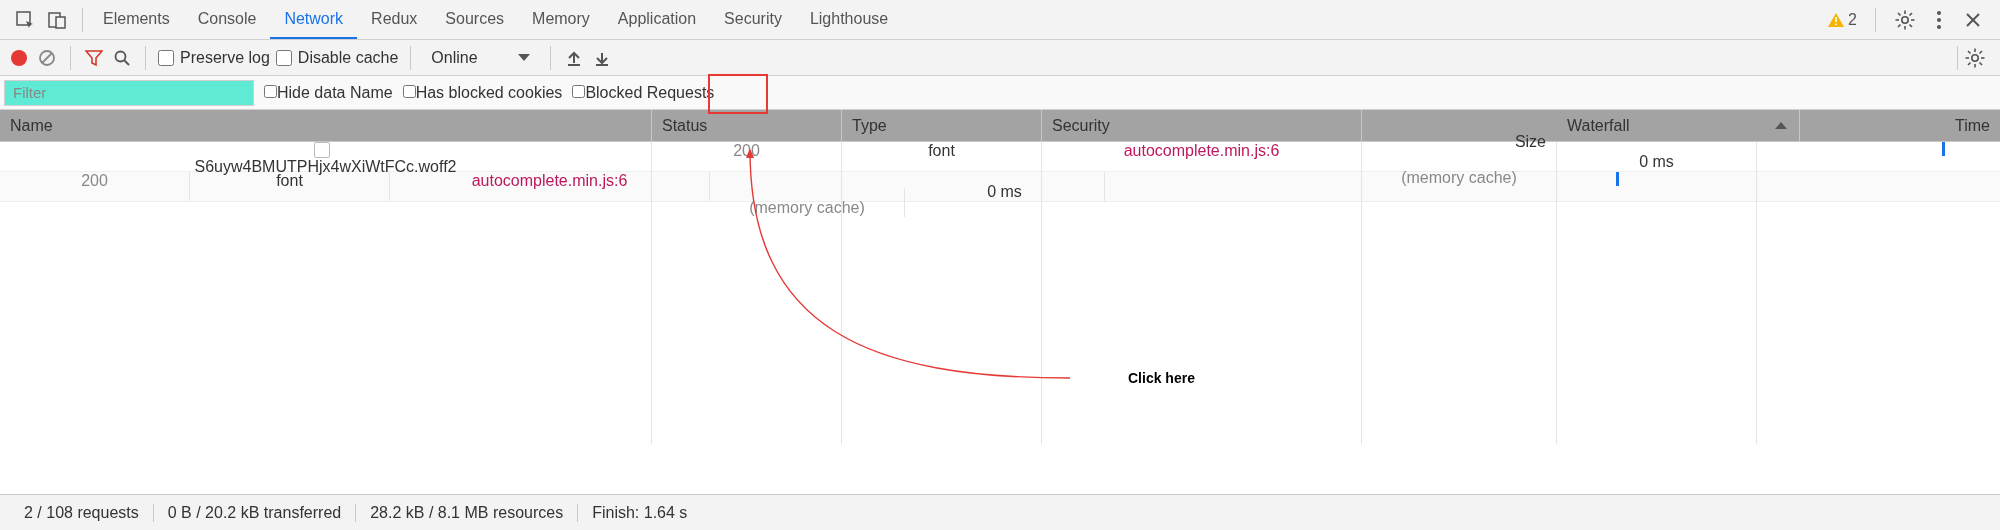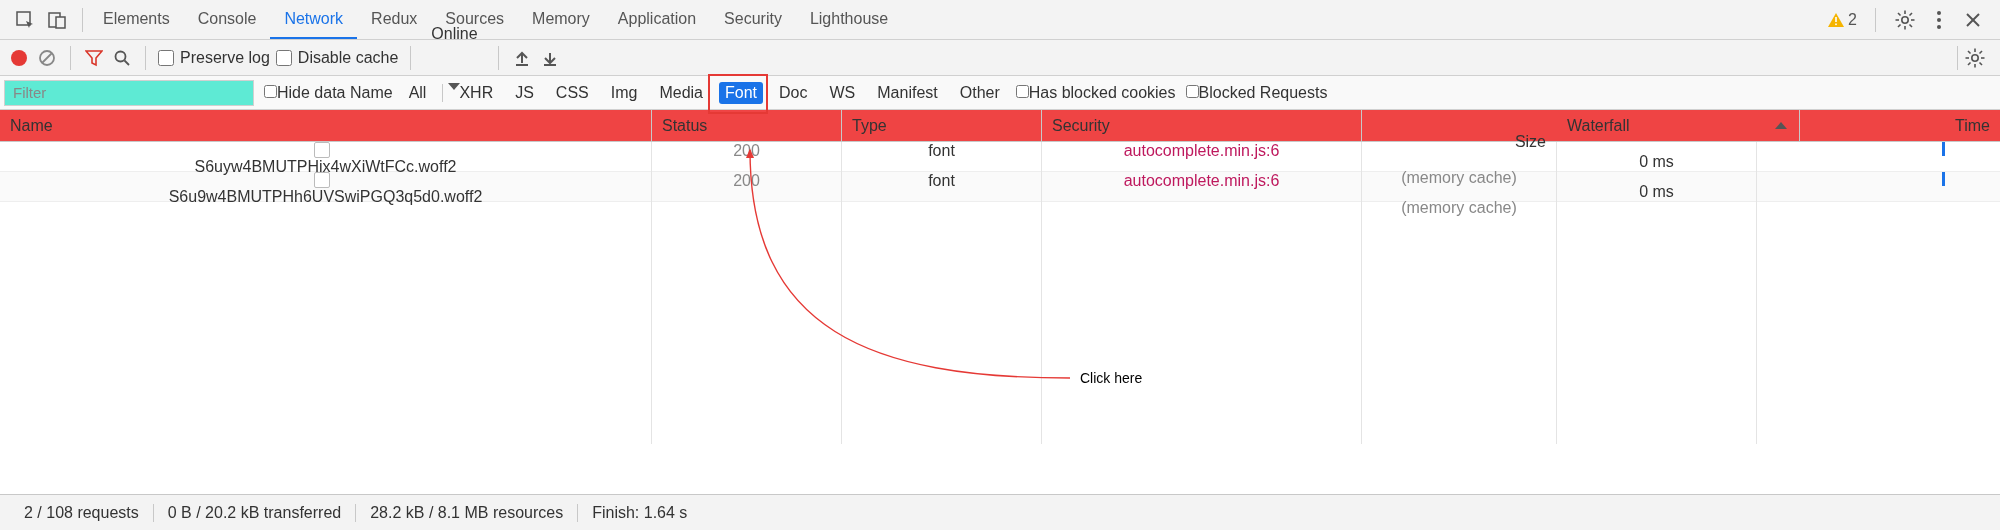--- a/index.html
+++ b/index.html
@@ -16,36 +16,36 @@
   .warn-badge { display: flex; align-items: center; gap: 4px; color: #555; }
   .warn-triangle { width: 16px; height: 14px; }
 
   
   .toolbar { display: flex; align-items: center; height: 36px; border-bottom: 1px solid #d0d0d0; background: #f3f3f3; padding: 0 8px; gap: 6px; }
   .record-dot { width: 16px; height: 16px; border-radius: 50%; background: #e53935; }
   .icon-btn { display:flex; align-items:center; justify-content:center; width:22px; height:22px; cursor:pointer; color:#555; }
   .funnel { color: #d9372b; }
   .toolbar label { display:flex; align-items:center; gap:6px; color:#333; }
   .toolbar input[type=checkbox] { width:16px; height:16px; }
-  .online-select { display:flex; align-items:center; gap:40px; color:#333; padding:0 8px;flex-direction:column; }
+  .online-select { display:flex; align-items:center; gap:40px; color:#333; padding:0 8px; }
   .triangle-down { width:0; height:0; border-left:6px solid transparent; border-right:6px solid transparent; border-top:7px solid #555; }
   .toolbar-right { margin-left:auto; display:flex; align-items:center; padding-right:6px; }
 
   
   .filter-row { display:flex; align-items:center; height:34px; border-bottom:1px solid #d0d0d0; background:#f9f9f9; padding:0 0 0 4px; gap:10px; }
   .filter-input { width:250px; height:26px; border:1px solid #d0d0d0; background:#5eead4; padding:0 8px; font-size:15px; color:#333; outline:none; }
   .filter-input::placeholder { color:#888; }
   .chip-group { display:flex; align-items:center; gap:10px; }
   .chip { padding:2px 6px; color:#333; cursor:pointer; border-radius:3px; }
   .chip.selected { background:#1a73e8; color:#fff; }
   .chip-sep { width:1px; height:18px; background:#c8c8c8; }
   .font-highlight { position:absolute; border:2px solid #e53935; width:56px; height:34px; pointer-events:none; }
 
   
-  .table-header { display:flex; height:32px; background:#ef4444; border-bottom:1px solid #c8c8c8; }
+  .table-header { display:flex; height:32px; background:#a3a3a3; border-bottom:1px solid #c8c8c8; }
   .th { display:flex; align-items:center; padding:0 10px; border-right:1px solid #c8c8c8; color:#333; font-weight:400; }
   .th:last-child { border-right:none; }
   .col-name { width:652px; }
   .col-status { width:190px; }
   .col-type { width:200px; }
   .col-initiator { width:320px; }
   .col-size { width:195px; justify-content:flex-end;margin-top:32px; }
   .col-time { width:200px; justify-content:flex-end; }
   .col-waterfall { flex:1; position:relative; }
   .sort-arrow { position:absolute; right:12px; width:0; height:0; border-left:6px solid transparent; border-right:6px solid transparent; border-bottom:7px solid #555; }
@@ -213,34 +213,20 @@
             <line x1="14.5" y1="5.5" x2="17" y2="3"></line>
           </g>
         </svg>
     </span>
   </div>
 </div>
 
 <div class="filter-row">
   <input class="filter-input" placeholder="Filter" style="">
   <label><input type="checkbox" style=""><span>Hide data Name</span></label>
-  <div class="chip-group">
-    <span class="chip">All</span>
-    <span class="chip-sep"></span>
-    <span class="chip">XHR</span>
-    <span class="chip">JS</span>
-    <span class="chip">CSS</span>
-    <span class="chip">Img</span>
-    <span class="chip">Media</span>
-    <span class="chip selected" id="font-chip">Font</span>
-    <span class="chip">Doc</span>
-    <span class="chip">WS</span>
-    <span class="chip">Manifest</span>
-    <span class="chip">Other</span>
-  </div>
   <label><input type="checkbox" style=""><span>Has blocked cookies</span></label>
   <label><input type="checkbox" style=""><span>Blocked Requests</span></label>
 </div>
 
 <div class="table-header">
   <div class="th col-name">Name</div>
   <div class="th col-status">Status</div>
   <div class="th col-type">Type</div>
   <div class="th col-initiator">Security</div>
   <div class="th col-size">Size</div>
@@ -272,24 +258,20 @@
         <span class="link">autocomplete.min.js:6</span>
       </div>
     <div class="cell col-size right muted">(memory cache)</div>
     <div class="cell col-time right">0 ms</div>
     <div class="cell col-waterfall">
         <span class="wf-bar"></span>
       </div>
   </div>
 
   <div class="row">
-    <div class="cell col-name">
-        <span class="file-icon"></span>
-        <span>S6u9w4BMUTPHh6UVSwiPGQ3q5d0.woff2</span>
-      </div>
     <div class="cell col-status muted">200</div>
     <div class="cell col-type">font</div>
     <div class="cell col-initiator">
         <span class="link">autocomplete.min.js:6</span>
       </div>
     <div class="cell col-size right muted">(memory cache)</div>
     <div class="cell col-time right">0 ms</div>
     <div class="cell col-waterfall">
         <span class="wf-bar"></span>
       </div>
@@ -306,13 +288,13 @@
 <div class="font-highlight" id="font-highlight-box" style="left: 708.344px; top: 73.5px; width: 60.0156px; height: 40px;"></div>
 
 <svg class="annotation" width="2000" height="530" style="left:0;top:0;">
   <defs>
     <marker id="arrowhead" markerWidth="8" markerHeight="8" refX="6" refY="3" orient="auto">
       <path d="M0,0 L7,3 L0,6 Z" fill="#e53935"></path>
     </marker>
   </defs>
   <path d="M 1070 378 C 870 378, 750 330, 750 150" fill="none" stroke="#e53935" stroke-width="1.4" marker-end="url(#arrowhead)"></path>
 </svg>
-<div class="anno-label" style="left:1080px; top:370px;">Click here</div>
+<div class="anno-label" style="left:1128px; top:370px;font-weight:bold;">Click here</div>
 
 </body></html>

